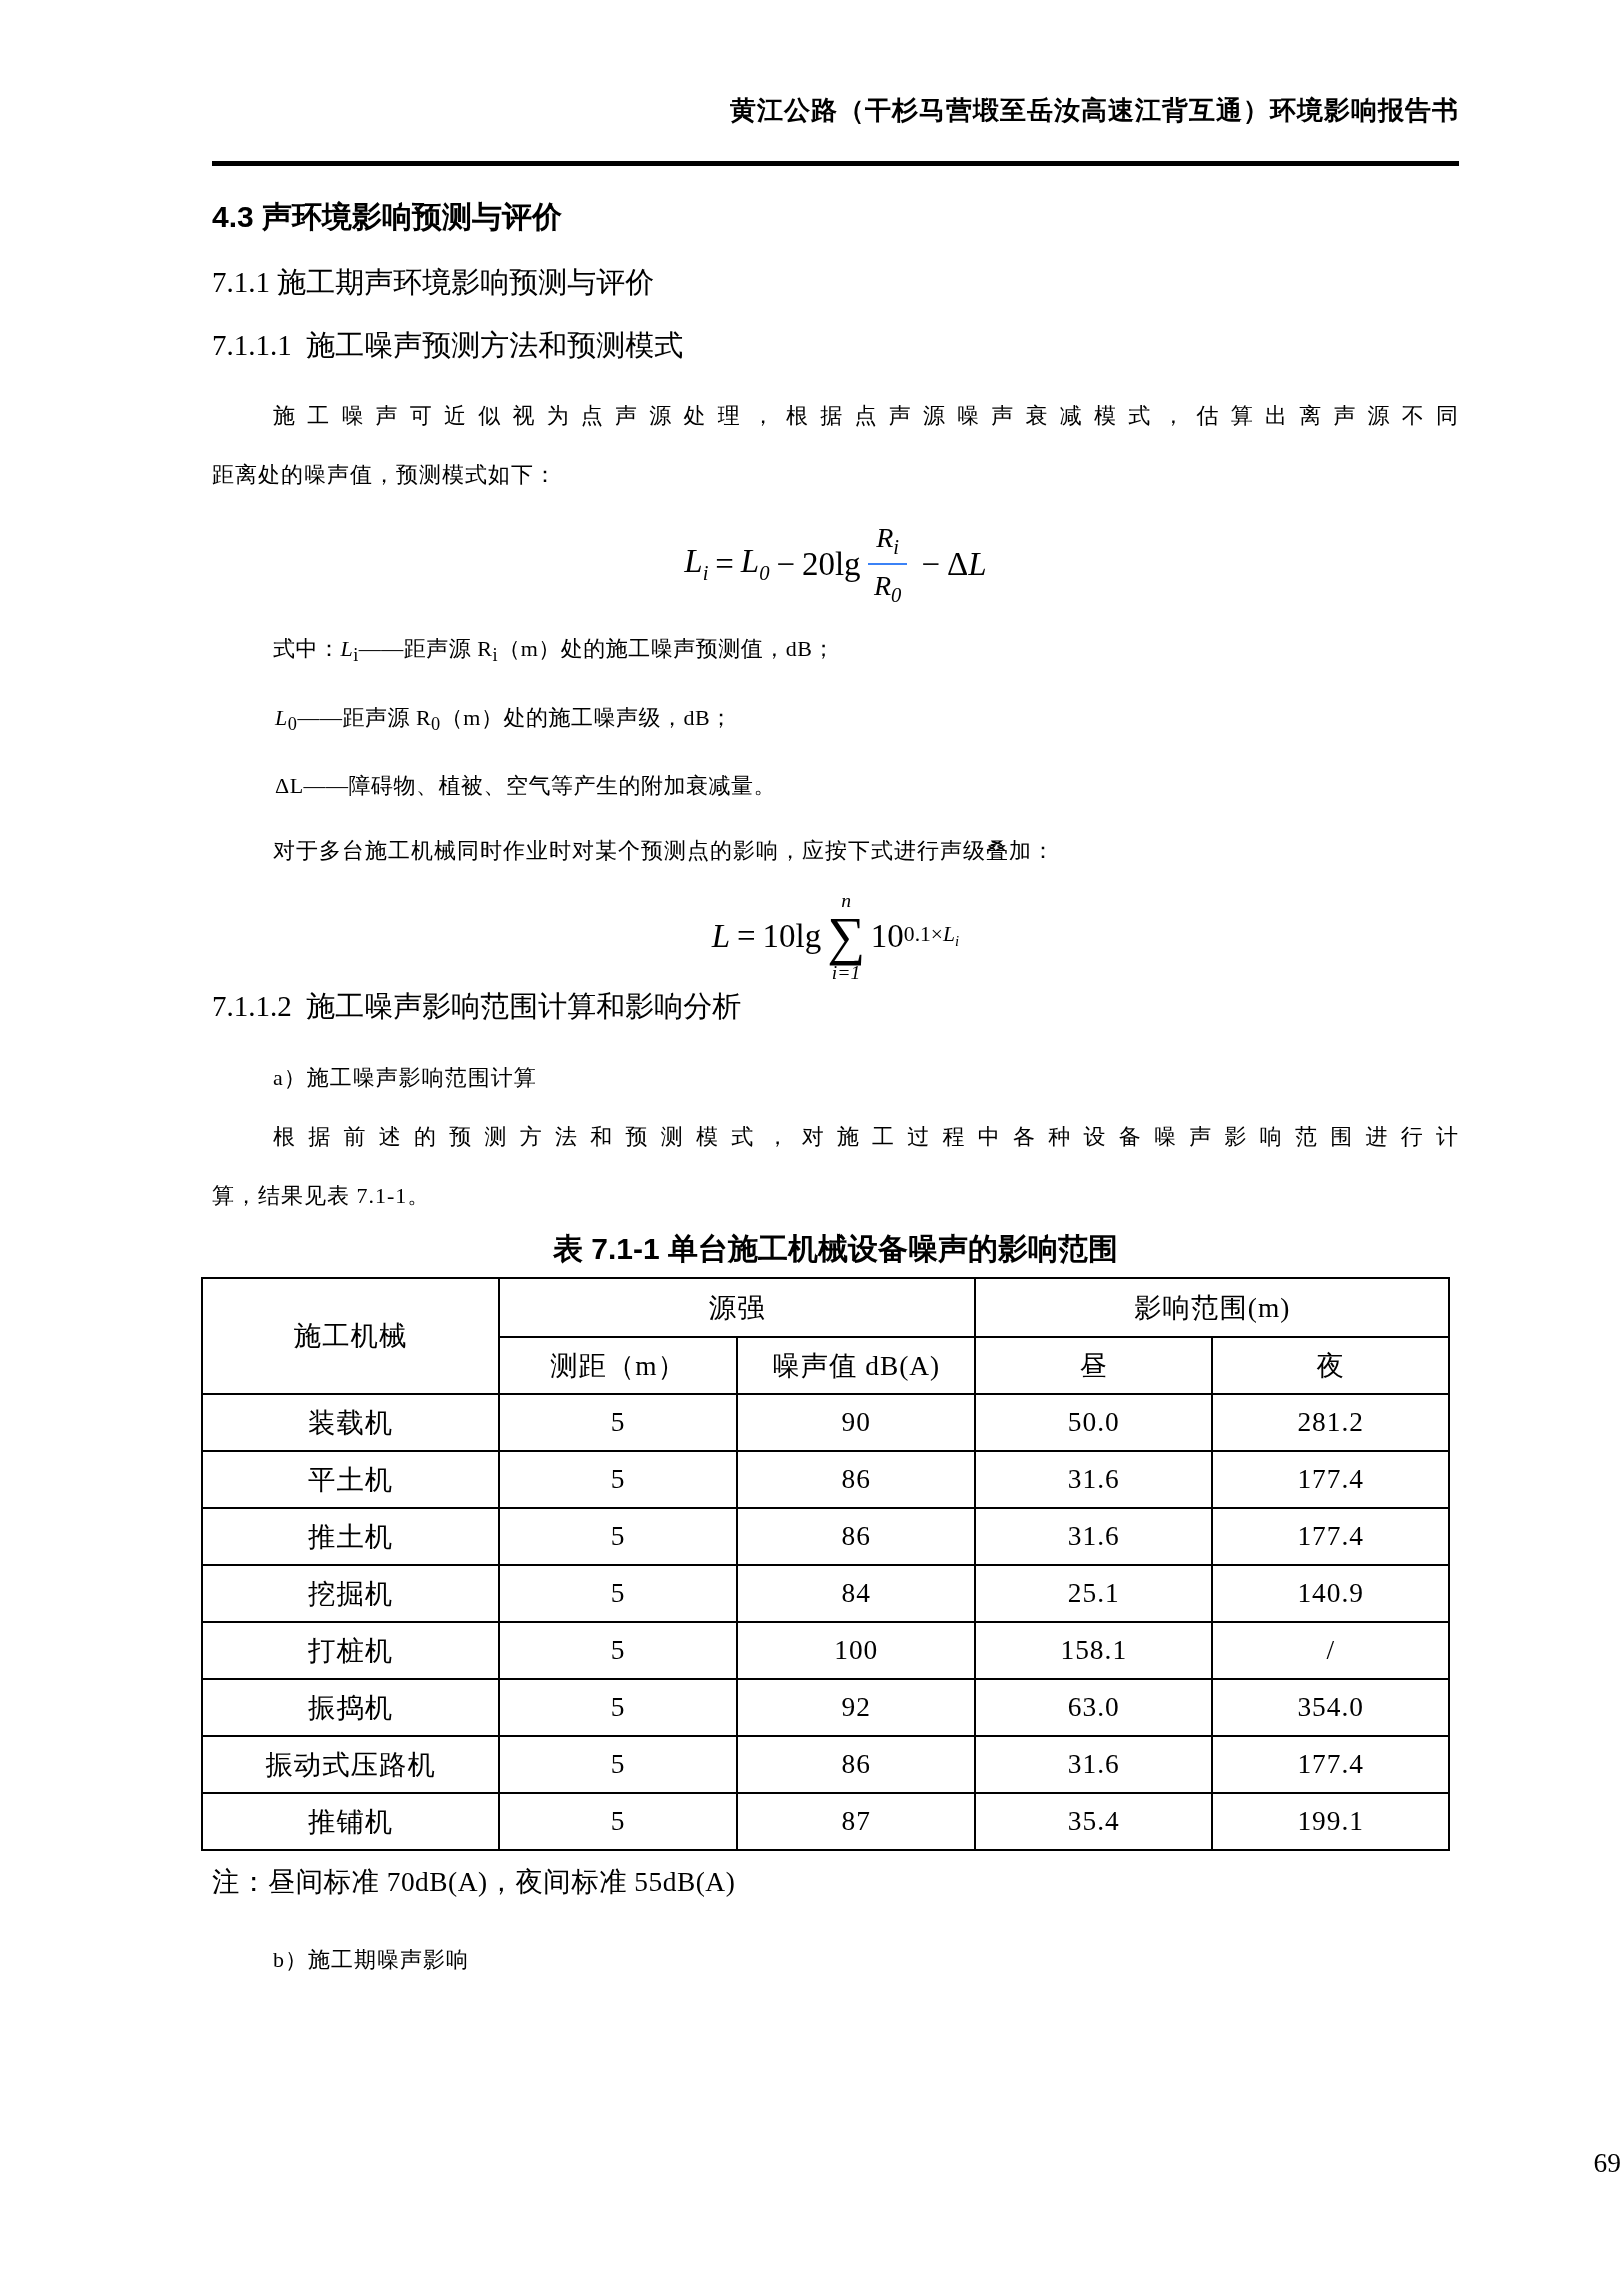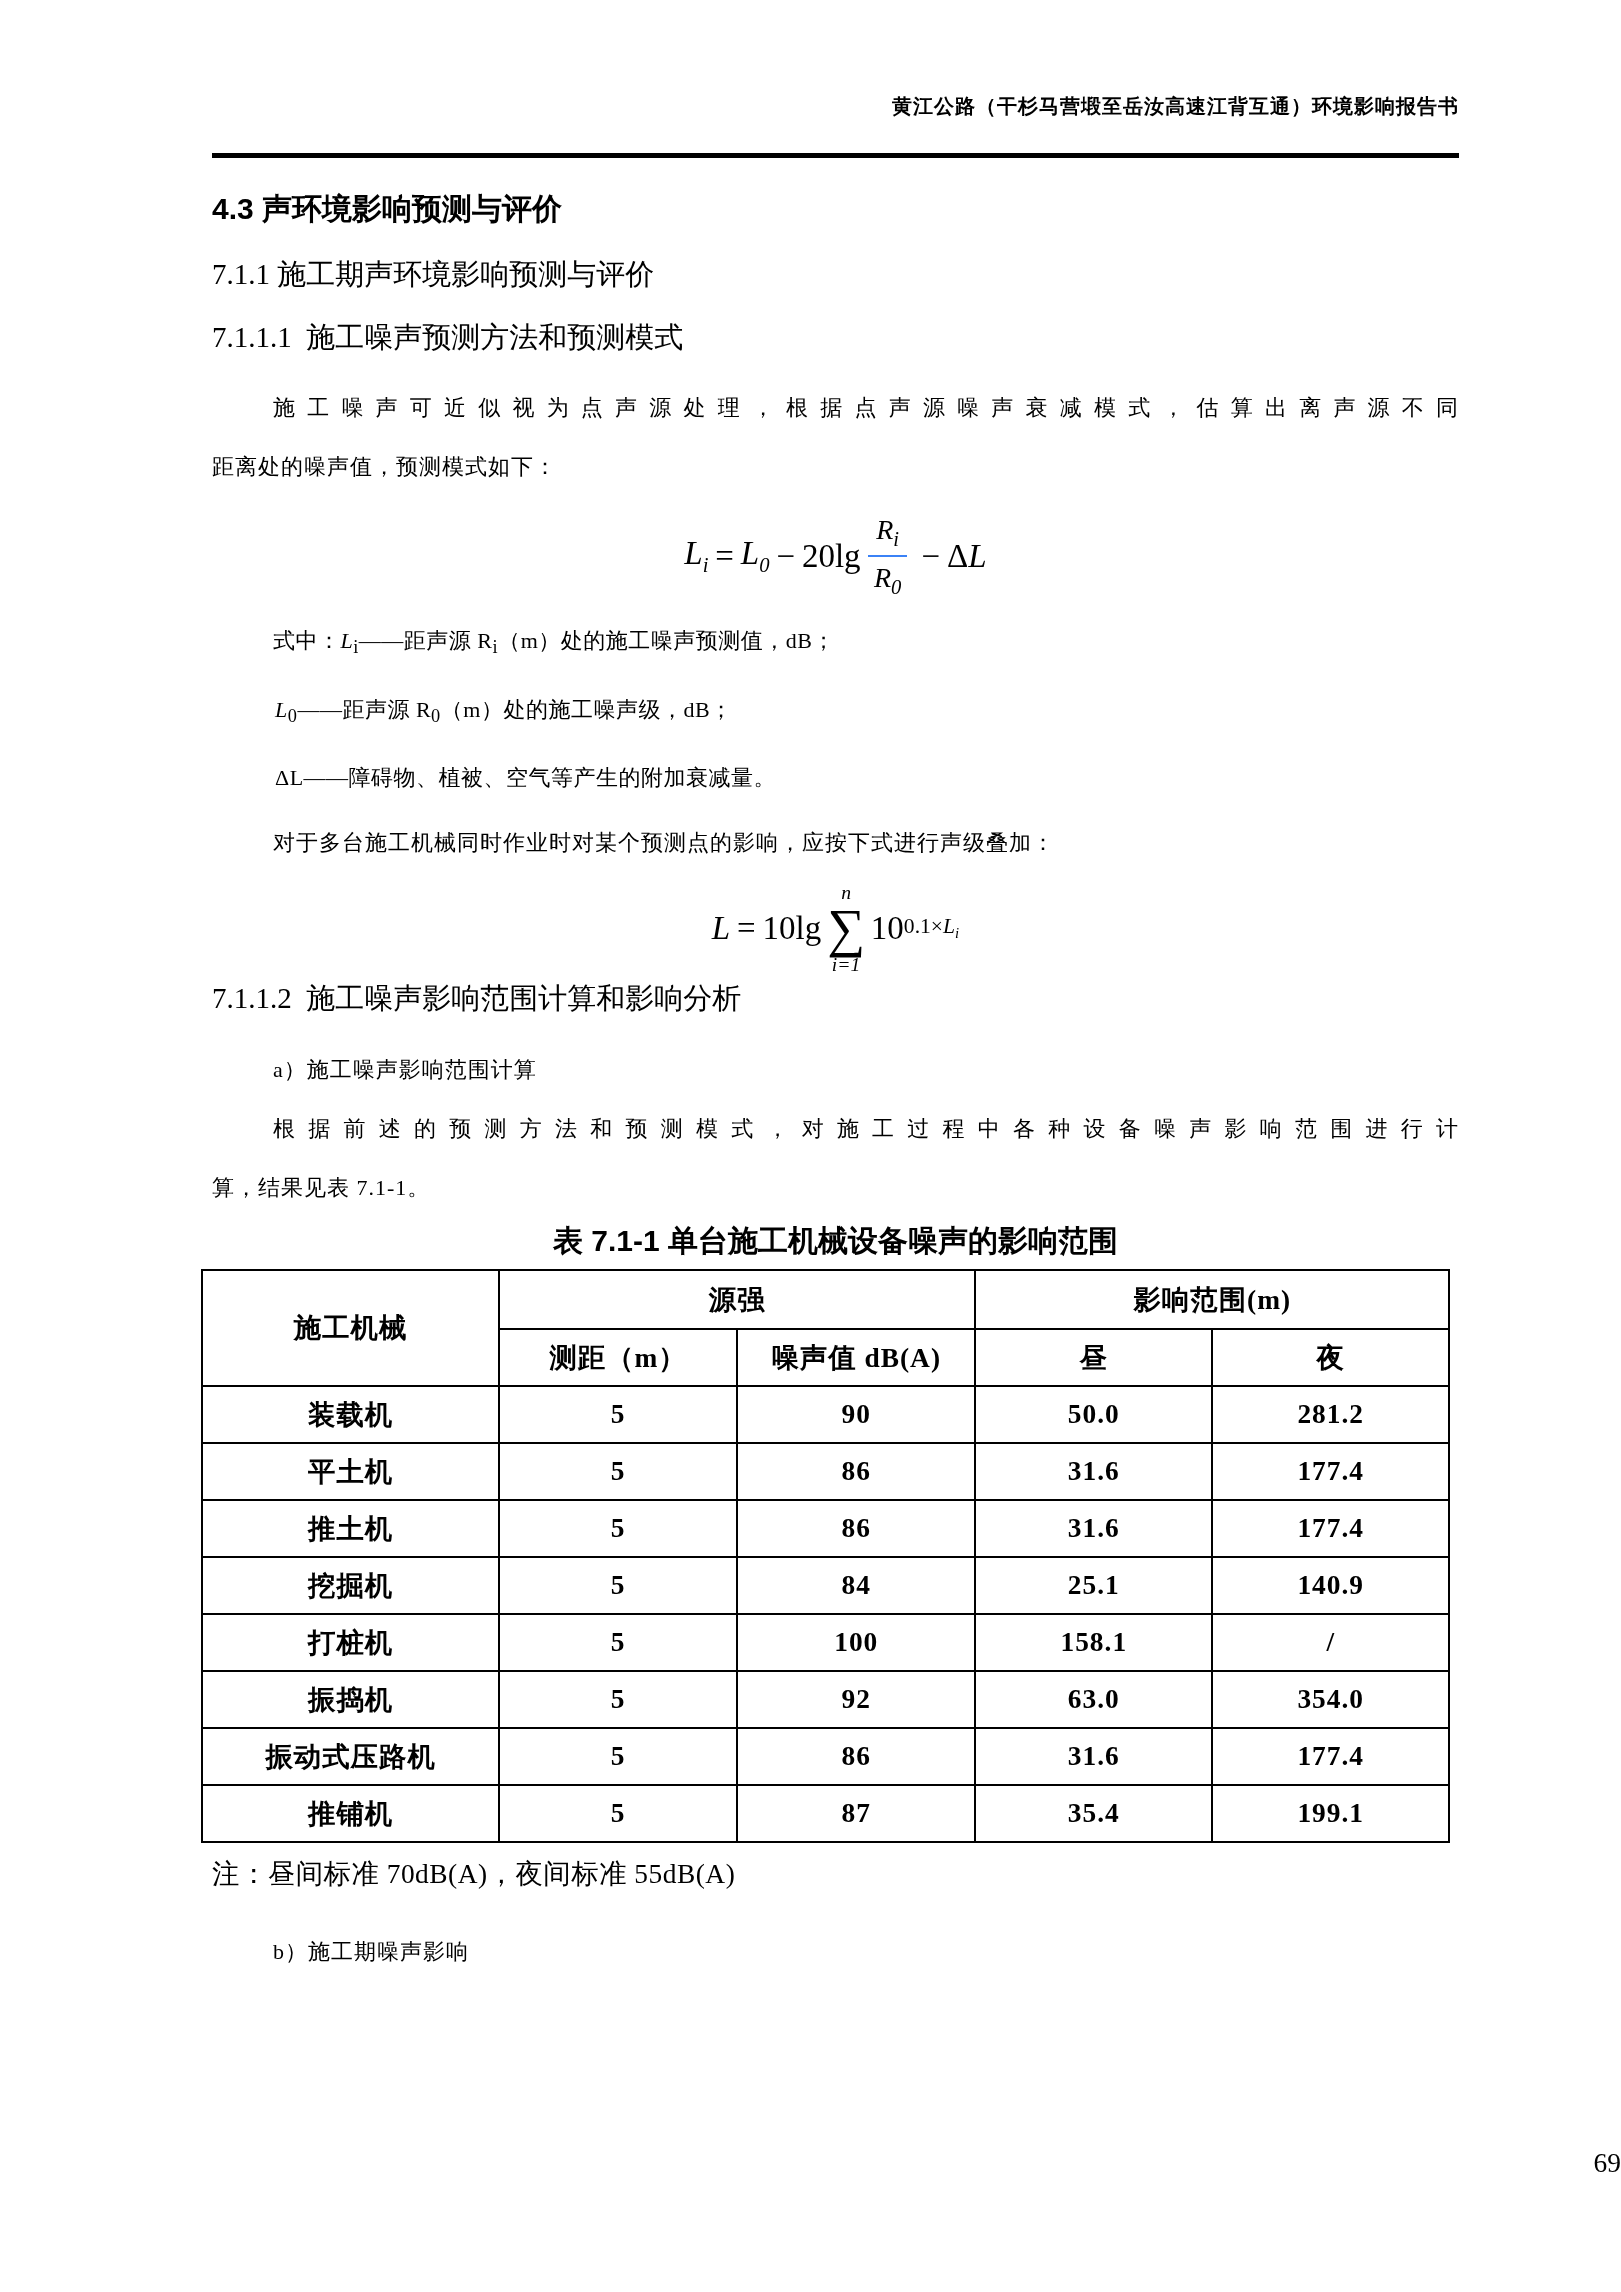--- a/index.html
+++ b/index.html
@@ -11,21 +11,21 @@
     -webkit-font-smoothing: antialiased;
   }
   .page {
     position: relative;
     box-sizing: border-box;
     width: 1621px; height: 2293px;
     padding: 93px 162px 0 212px;
   }
   .doc-header {
     text-align: right;
-    font-size: 20px;
+    font-size: 26px;
     font-weight: bold;
     letter-spacing: 1px;
     margin-bottom: 33px;
     white-space: pre;
   }
   .header-rule {
     height: 4.9px;
     background: #000;
     margin-bottom: 31px;
   }
@@ -89,21 +89,21 @@
   table.noise {
     border-collapse: collapse;
     width: 1249px;
     margin-left: -10.8px;
     table-layout: fixed;
     font-size: 27.4px;
   }
   table.noise th, table.noise td {
     border: 2px solid #000;
     text-align: center; vertical-align: middle;
-    font-weight: bold;
+    font-weight: normal;
     padding: 0;
     height: 55px;
     letter-spacing: 1px;
   }
   table.noise { border: 2.9px solid #000; }
   table.noise tr.ghr1 th { height: 57px; }
   .note {
     font-size: 27.4px; line-height: 39px; margin-top: 11.8px;
     letter-spacing: 0.5px;
   }

